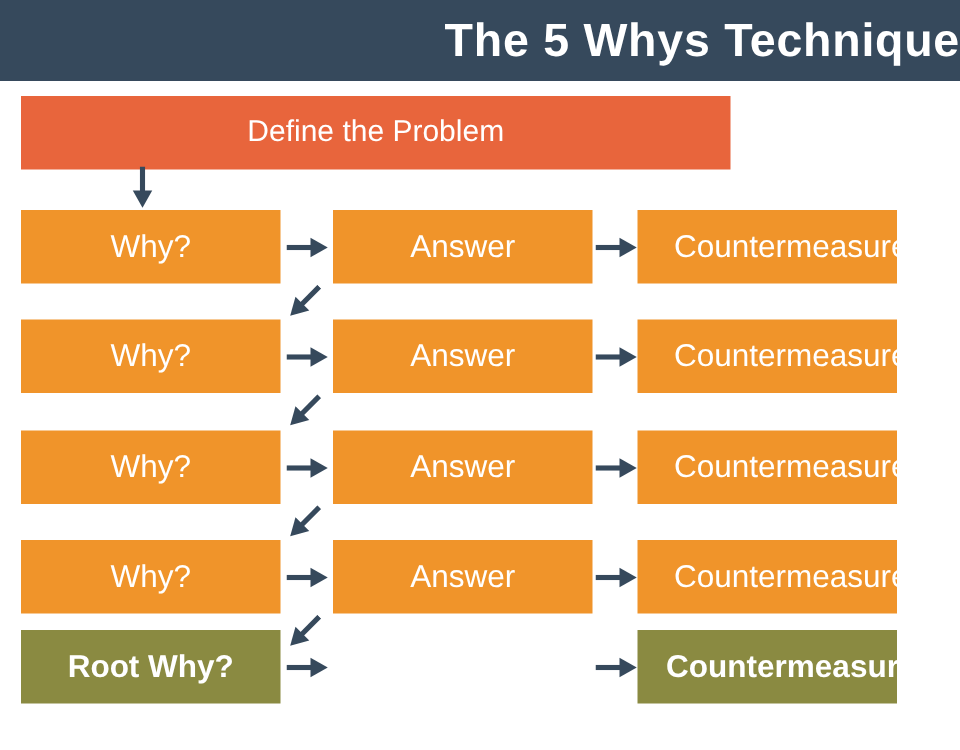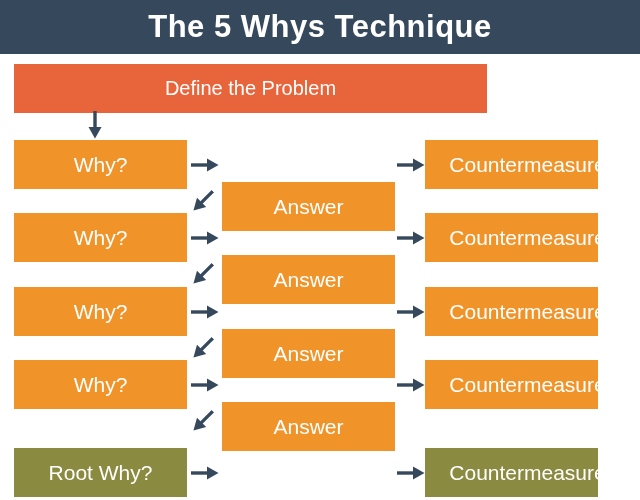--- a/index.html
+++ b/index.html
@@ -3,45 +3,45 @@
 <meta charset="utf-8">
 <style>
   * { margin:0; padding:0; box-sizing:border-box; }
   html,body { width:640px; height:500px; }
   body { font-family:"Liberation Sans", sans-serif; background:#fff; }
   #canvas { position:relative; width:640px; height:500px; background:var(--background,#ffffff); overflow:hidden; }
 
   .titlebar {
     position:absolute; top:0; left:0; width:640px; height:54px;
     background:var(--header-bg,#36495C);
-    display:flex; align-items:center; justify-content:center;
+    display:flex; align-items:center; justify-content:flex-end;
   }
   .titlebar h1 {
     color:var(--text,#ffffff); font-size:31px; font-weight:bold; letter-spacing:.5px;
   }
 
   .define {
     position:absolute; top:64px; left:14px; width:473px; height:49px;
     background:var(--define-bg,#E8653C);
     display:flex; align-items:center; justify-content:center;
     color:var(--text,#ffffff); font-size:20px;
   }
 
   .row { position:absolute; left:0; width:556px; height:49px; }
-  .r1 { top:140px; } .r2 { top:213px; } .r3 { top:287px; } .r4 { top:360px; } .r5 { top:448px; }
+  .r1 { top:140px; } .r2 { top:213px; } .r3 { top:287px; } .r4 { top:360px; } .r5 { top:420px;font-weight:bold; }
 
   .cell {
     position:absolute; top:0; height:49px;
     background:var(--step-bg,#F0942A);
     display:flex; align-items:center; justify-content:center;
     color:var(--text,#ffffff); font-size:21px; white-space:nowrap;
   }
   .row.root .cell { background:var(--root-bg,#8A8A41); }
   .c1 { left:14px;  width:173px; }
-  .c2 { left:222px; width:173px;margin-top:42px; }
+  .c2 { left:222px; width:173px; }
   .c3 { left:425px; width:173px;padding-left:32px; }
 
   .arrow { position:absolute; color:var(--arrow,#36495C); }
   .arrow rect, .arrow polygon { fill:currentColor; }
   .ha  { top:16.5px; width:28px; height:16px; }
   .ha1 { left:191px; }
   .ha2 { left:397px; }
 
   .down { left:81px; top:117px; width:28px; height:16px; transform:rotate(90deg); }
 

